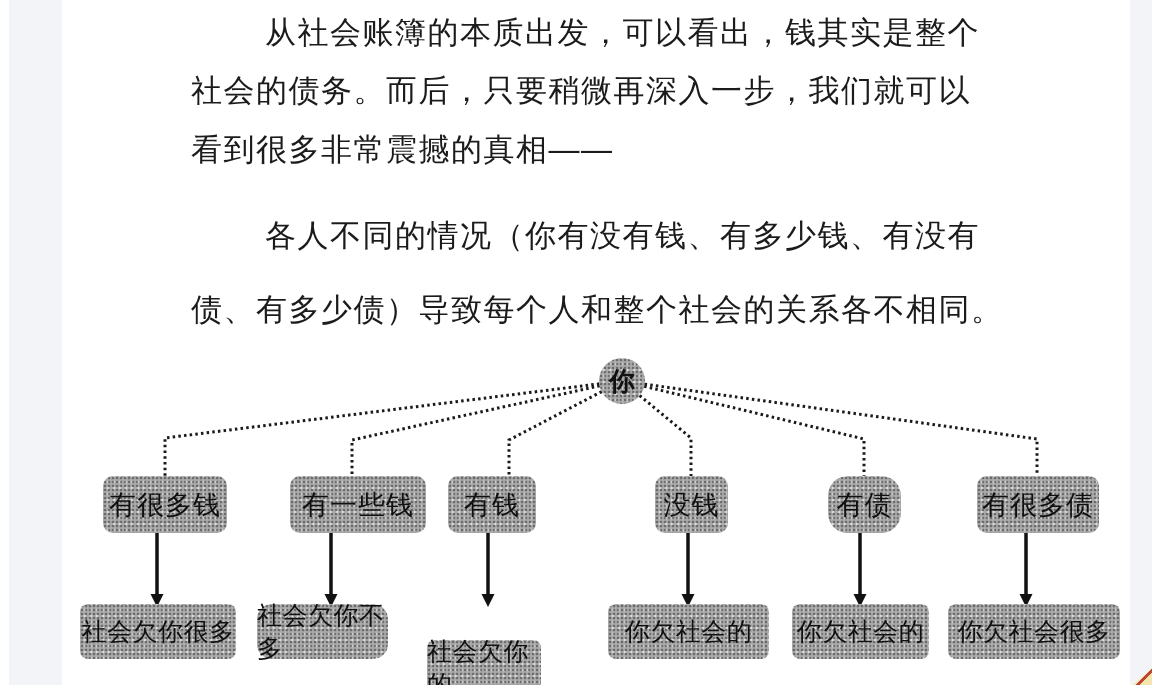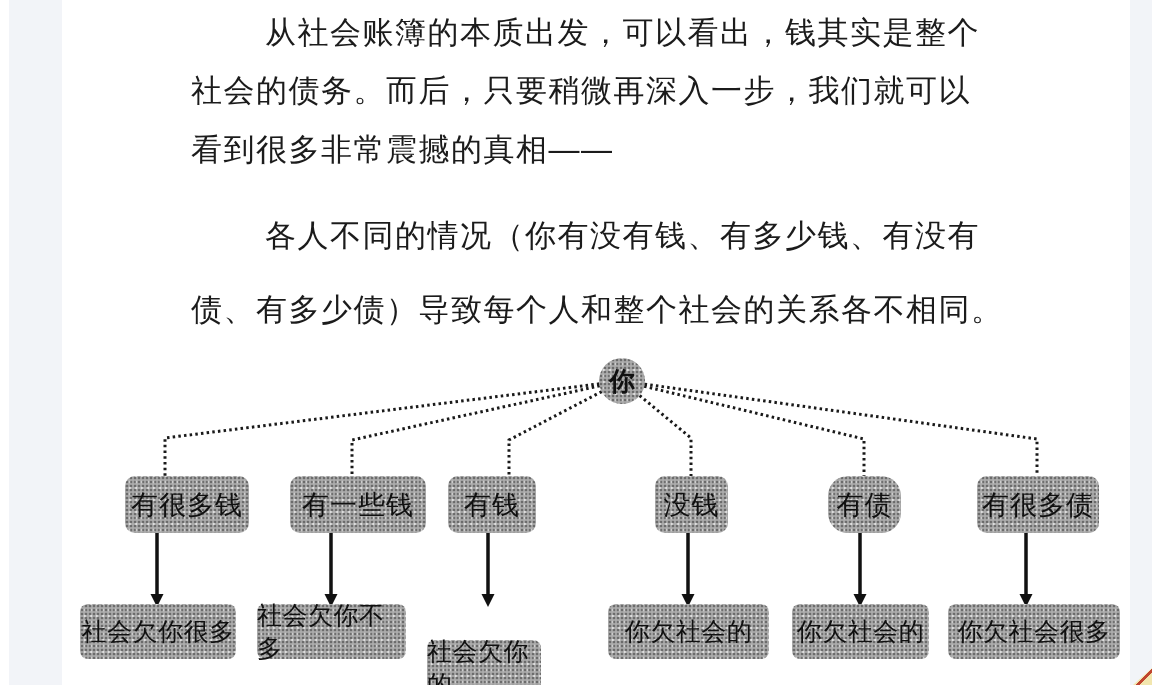--- a/index.html
+++ b/index.html
@@ -82,27 +82,27 @@
     <polygon points="324.5,594 337.5,594 331,607"></polygon>
     <polygon points="481.5,594 494.5,594 488,607"></polygon>
     <polygon points="681.5,594 694.5,594 688,607"></polygon>
     <polygon points="853.5,594 866.5,594 860,607"></polygon>
     <polygon points="1019.5,594 1032.5,594 1026,607"></polygon>
   </g>
 </svg>
 
 <div class="node root gtex" style="left:599px;top:358px;">你</div>
 
-<div class="node cond gtex" style="left:103px;top:476px;width:124px;margin-left:22px;">有很多钱</div>
+<div class="node cond gtex" style="left:103px;top:476px;width:124px;">有很多钱</div>
 <div class="node cond gtex" style="left:290px;top:476px;width:136px;">有一些钱</div>
 <div class="node cond gtex" style="left:448px;top:476px;width:88px;">有钱</div>
 <div class="node cond gtex" style="left:655px;top:476px;width:73px;">没钱</div>
 <div class="node cond gtex" style="left:828px;top:476px;width:73px;border-radius:20px;">有债</div>
 <div class="node cond gtex" style="left:977px;top:476px;width:122px;">有很多债</div>
 
 <div class="node res gtex" style="left:80px;top:604px;width:156px;">社会欠你很多</div>
-<div class="node res gtex" style="left:257px;top:604px;width:149px;">社会欠你不多</div>
+<div class="node res gtex" style="left:257px;top:604px;width:131px;border-radius:15px;">社会欠你不多</div>
 <div class="node res gtex" style="left:427px;top:640px;width:114px;">社会欠你的</div>
 <div class="node res gtex" style="left:608px;top:604px;width:161px;">你欠社会的</div>
 <div class="node res gtex" style="left:792px;top:604px;width:137px;">你欠社会的</div>
 <div class="node res gtex" style="left:948px;top:604px;width:172px;">你欠社会很多</div>
 
 <div class="corner-fold"></div>
 
 </body></html>

